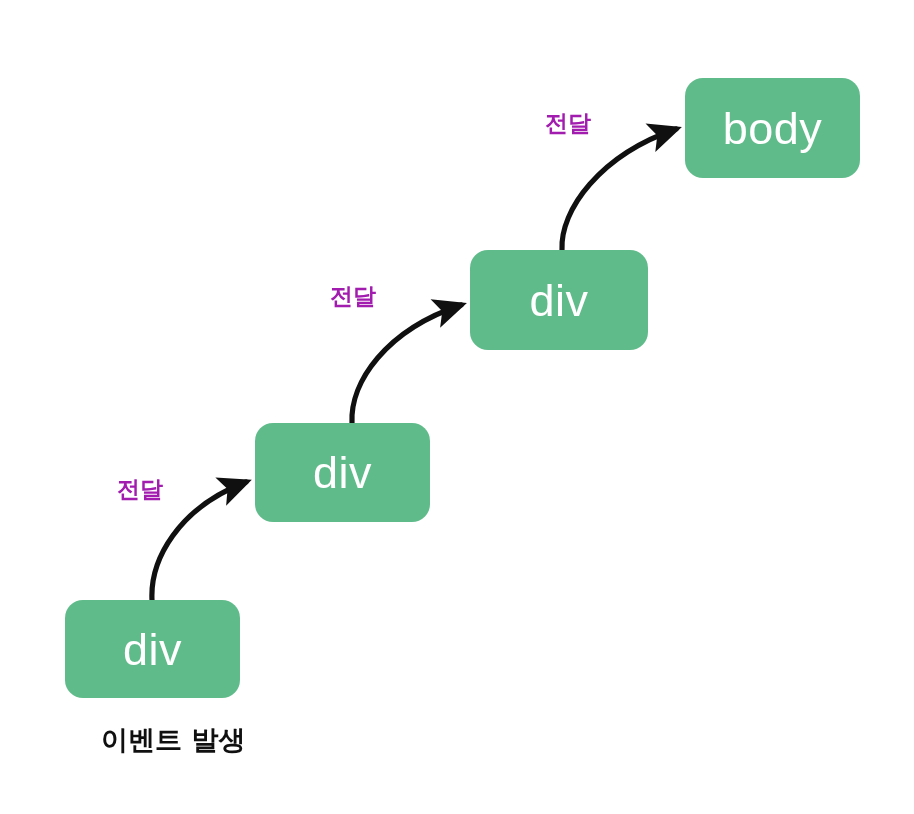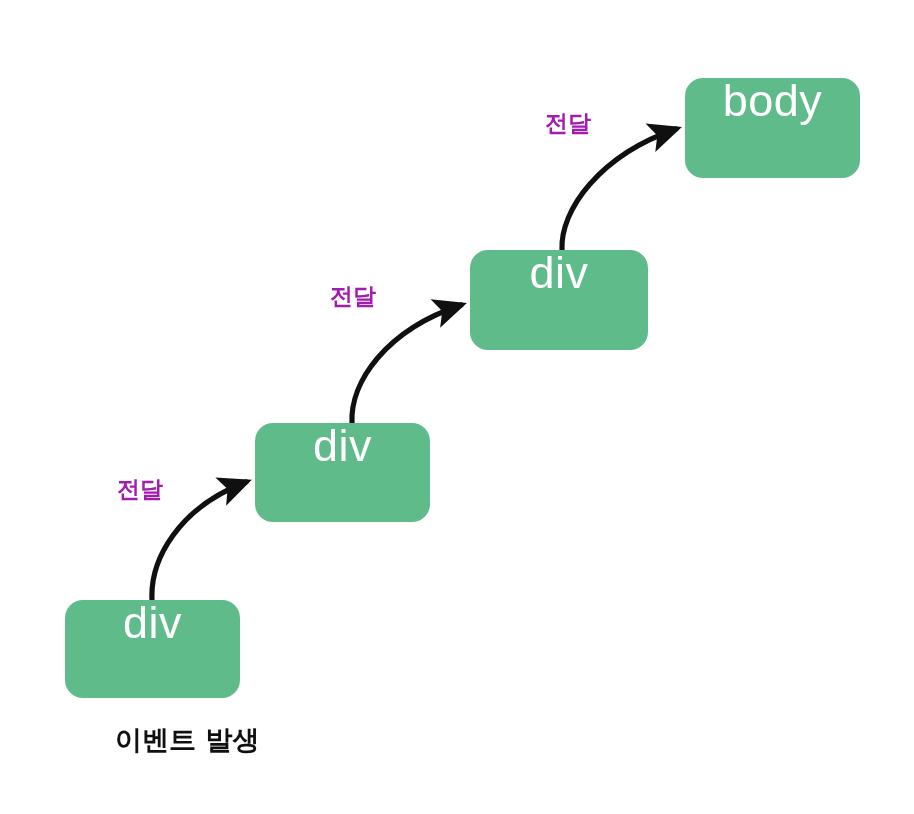--- a/index.html
+++ b/index.html
@@ -24,20 +24,21 @@
     position: absolute;
     top: 0;
     left: 0;
     width: 914px;
     height: 814px;
   }
   .node-box {
     position: absolute;
     box-sizing: border-box;
     display: flex;
+    align-items: center;
     justify-content: center;
     border-radius: 18px;
     background: #5fbb8a;
     color: #ffffff;
   }
   .node-label {
     font-family: "Liberation Sans", "DejaVu Sans", sans-serif;
     font-size: 45px;
     font-weight: 300;
     line-height: 1;
@@ -100,15 +101,15 @@
   <div class="node-box" style="left:685px; top:78px; width:175px; height:100px;">
     <span class="node-label">body</span>
   </div>
 
   <div class="edge-label" style="left:117px; top:478px;">전달</div>
 
   <div class="edge-label" style="left:330px; top:285px;">전달</div>
 
   <div class="edge-label" style="left:545px; top:112px;">전달</div>
 
-  <div class="caption-label" style="left:115px; top:726px;">이벤트 발생</div>
+  <div class="caption-label" style="left:101px; top:726px;">이벤트 발생</div>
 
 </div>
 
 </body></html>

